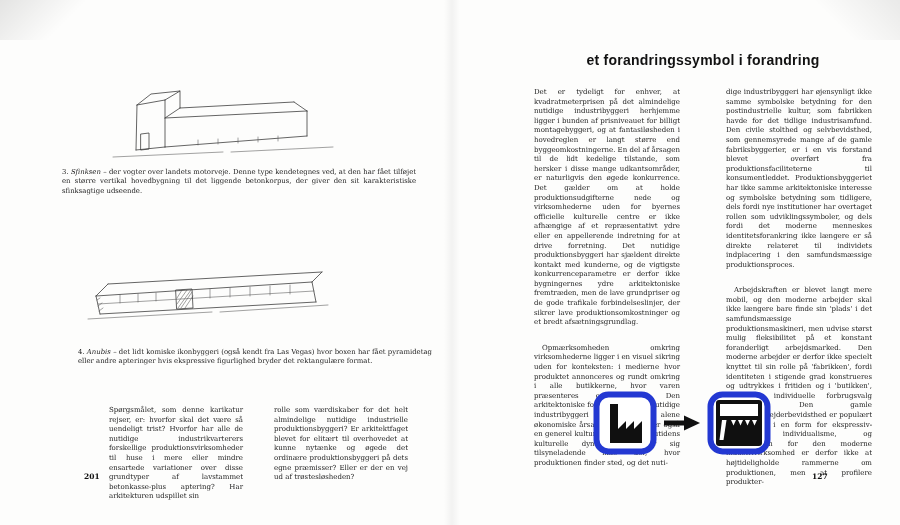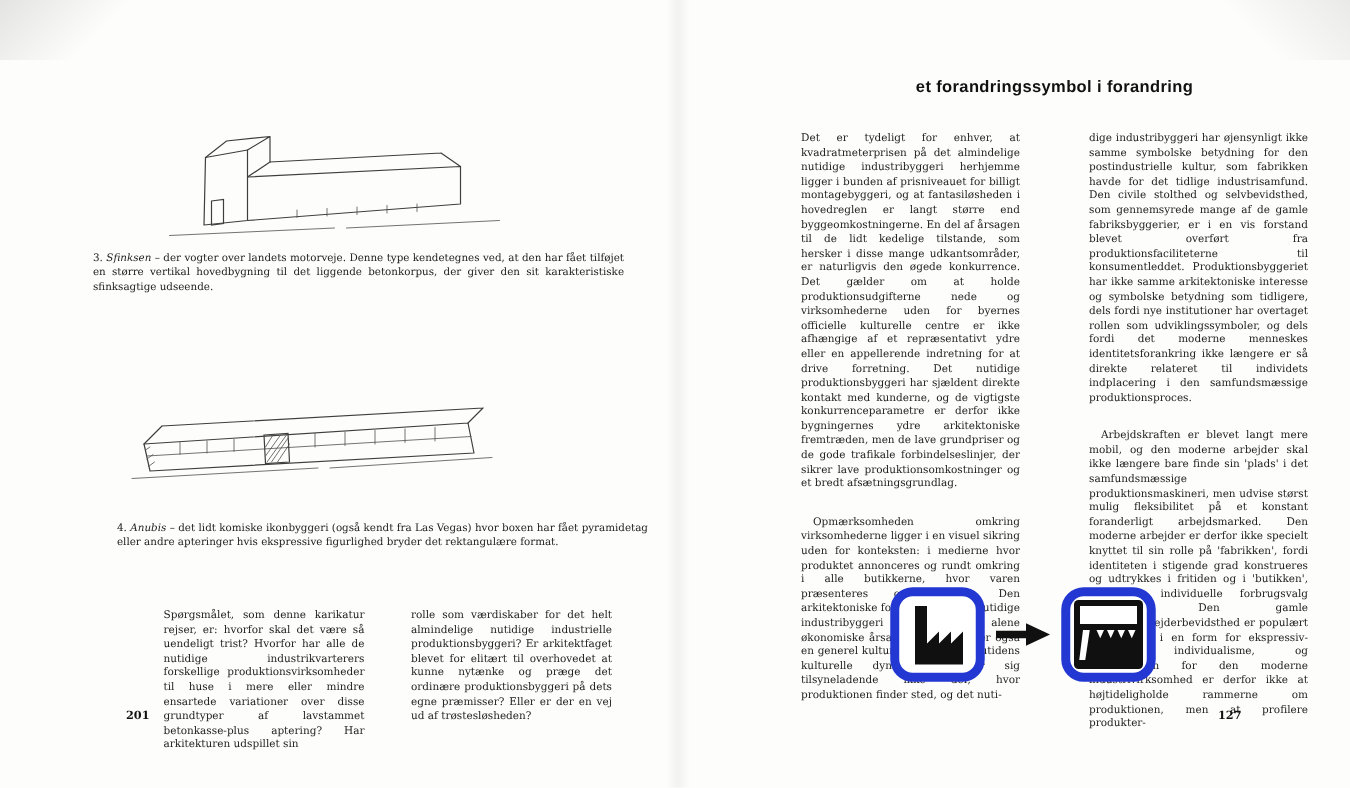--- a/index.html
+++ b/index.html
@@ -31,21 +31,21 @@
     position:absolute;
     font-size:7px;line-height:9.6px;text-align:justify;
     color:#1d1d1d;
   }
   .bodycol p{margin:16px;}
   .bodycol p.indent{text-indent:8px;}
   .running-head{
     position:absolute;left:518px;top:52px;width:370px;
     text-align:center;
     font-family:"Liberation Sans", sans-serif;
-    font-weight:bold;font-size:11px;letter-spacing:.25px;color:#111;
+    font-weight:bold;font-size:14px;letter-spacing:.25px;color:#111;
   }
   .pagenum{
     position:absolute;font-size:7.5px;font-weight:bold;color:#111;
     font-family:"DejaVu Serif", serif;
   }
   .iconrow{position:absolute;left:593px;top:391px;display:flex;align-items:center;}
   .badge{width:64px;height:64px;}
   .arrow{width:40px;height:22px;margin:0 5px;}
 </style>
 </head>
@@ -108,21 +108,21 @@
     <p class="caption" style="left:78px;top:348px;">
       <span>4.</span>
       <span class="cap-name">Anubis</span>
       <span>– det lidt komiske ikonbyggeri (også kendt fra Las Vegas) hvor boxen har fået pyramidetag eller andre apteringer hvis ekspressive figurlighed bryder det rektangulære format.</span>
     </p>
 
     <div class="bodycol" style="left:93px;top:390px;width:166px;">
       <p>Spørgsmålet, som denne karikatur rejser, er: hvorfor skal det være så uendeligt trist? Hvorfor har alle de nutidige industrikvarterers forskellige produktionsvirksomheder til huse i mere eller mindre ensartede variationer over disse grundtyper af lavstammet betonkasse-plus aptering? Har arkitekturen udspillet sin</p>
     </div>
     <div class="bodycol" style="left:258px;top:390px;width:166px;">
-      <p>rolle som værdiskaber for det helt almindelige nutidige industrielle produktionsbyggeri? Er arkitektfaget blevet for elitært til overhovedet at kunne nytænke og præge det ordinære produktionsbyggeri på dets egne præmisser? Eller er der en vej ud af trøstesløsheden?</p>
+      <p>rolle som værdiskaber for det helt almindelige nutidige industrielle produktionsbyggeri? Er arkitektfaget blevet for elitært til overhovedet at kunne nytænke og øgede det ordinære produktionsbyggeri på dets egne præmisser? Eller er der en vej ud af trøstesløsheden?</p>
     </div>
 
     <div class="pagenum" style="left:84px;top:472px;">201</div>
   </div>
 
   <div>
     <div class="running-head">et forandringssymbol i forandring</div>
 
     <div class="bodycol" style="left:518px;top:72px;width:178px;">
       <p>Det er tydeligt for enhver, at kvadratmeterprisen på det almindelige nutidige industribyggeri herhjemme ligger i bunden af prisniveauet for billigt montagebyggeri, og at fantasiløsheden i hovedreglen er langt større end byggeomkostningerne. En del af årsagen til de lidt kedelige tilstande, som hersker i disse mange udkantsområder, er naturligvis den øgede konkurrence. Det gælder om at holde produktionsudgifterne nede og virksomhederne uden for byernes officielle kulturelle centre er ikke afhængige af et repræsentativt ydre eller en appellerende indretning for at drive forretning. Det nutidige produktionsbyggeri har sjældent direkte kontakt med kunderne, og de vigtigste konkurrenceparametre er derfor ikke bygningernes ydre arkitektoniske fremtræden, men de lave grundpriser og de gode trafikale forbindelseslinjer, der sikrer lave produktionsomkostninger og et bredt afsætningsgrundlag.</p>

